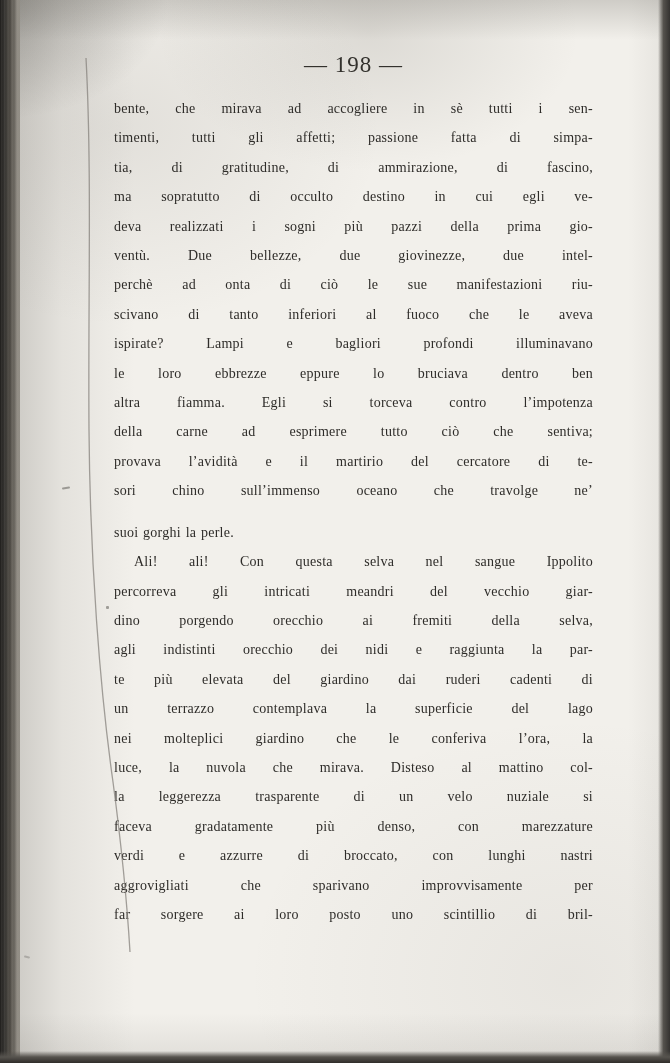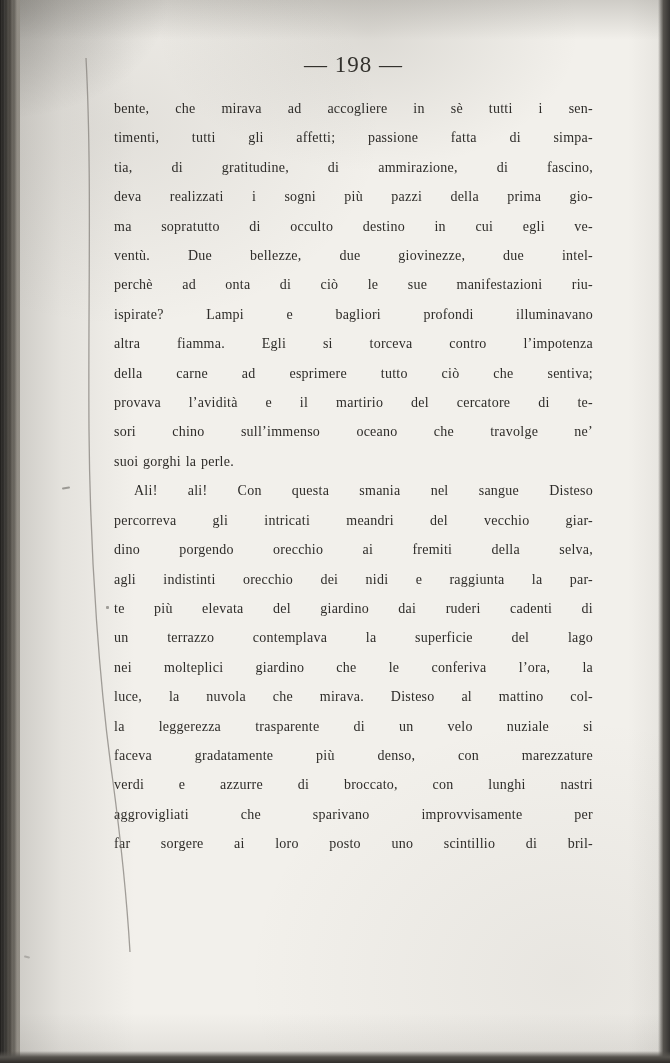--- a/index.html
+++ b/index.html
@@ -46,53 +46,55 @@
   }
   .page-number {
     position: absolute; left: 114px; width: 479px; top: 52px;
     text-align: center; font-size: 23px; letter-spacing: 1px; color: #33312d;
   }
   .body-text {
     position: absolute; left: 114px; top: 94px; width: 479px;
     font-size: 14px; line-height: 29.4px; letter-spacing: .25px; word-spacing: 1px;
   }
   .bline { text-align: justify; text-align-last: justify; white-space: normal; }
-  .bline.noj { text-align-last: left; }
+  .bline.noj { text-align-last: left; margin-top: 12px; }
   .bline.indent { text-indent: 20px; }
   .artifact-svg { position: absolute; left: 0; top: 0; pointer-events: none; }
   .speck { position: absolute; background: rgba(95,92,87,.55); border-radius: 1px; }
 </style>
 </head>
 <body>
 
 <div id="page">
 
   <div class="corner-tl"></div>
   <div class="spine-left"></div>
   <div class="edge-right"></div>
   <div class="edge-bottom"></div>
 
   <div class="page-number">— 198 —</div>
 
   <div class="body-text">
     <div class="bline">bente, che mirava ad accogliere in sè tutti i sen-</div>
     <div class="bline">timenti, tutti gli affetti; passione fatta di simpa-</div>
     <div class="bline">tia, di gratitudine, di ammirazione, di fascino,</div>
+    <div class="bline">ma sopratutto di occulto destino in cui egli ve-</div>
     <div class="bline">deva realizzati i sogni più pazzi della prima gio-</div>
-    <div class="bline">ma sopratutto di occulto destino in cui egli ve-</div>
     <div class="bline">ventù. Due bellezze, due giovinezze, due intel-</div>
     <div class="bline">perchè ad onta di ciò le sue manifestazioni riu-</div>
+    <div class="bline">scivano di tanto inferiori al fuoco che le aveva</div>
     <div class="bline">ispirate? Lampi e bagliori profondi illuminavano</div>
+    <div class="bline">le loro ebbrezze eppure lo bruciava dentro ben</div>
     <div class="bline">altra fiamma. Egli si torceva contro l’impotenza</div>
     <div class="bline">della carne ad esprimere tutto ciò che sentiva;</div>
     <div class="bline">provava l’avidità e il martirio del cercatore di te-</div>
     <div class="bline">sori chino sull’immenso oceano che travolge ne’</div>
     <div class="bline noj">suoi gorghi la perle.</div>
 
-    <div class="bline indent">Ali! ali! Con questa smania nel sangue Disteso</div>
+    <div class="bline indent">Ali! ali! Con questa selva nel sangue Ippolito</div>
     <div class="bline">percorreva gli intricati meandri del vecchio giar-</div>
     <div class="bline">dino porgendo orecchio ai fremiti della selva,</div>
     <div class="bline">agli indistinti orecchio dei nidi e raggiunta la par-</div>
     <div class="bline">te più elevata del giardino dai ruderi cadenti di</div>
     <div class="bline">un terrazzo contemplava la superficie del lago</div>
     <div class="bline">nei molteplici giardino che le conferiva l’ora, la</div>
     <div class="bline">luce, la nuvola che mirava. Disteso al mattino col-</div>
     <div class="bline">la leggerezza trasparente di un velo nuziale si</div>
     <div class="bline">faceva gradatamente più denso, con marezzature</div>
     <div class="bline">verdi e azzurre di broccato, con lunghi nastri</div>

